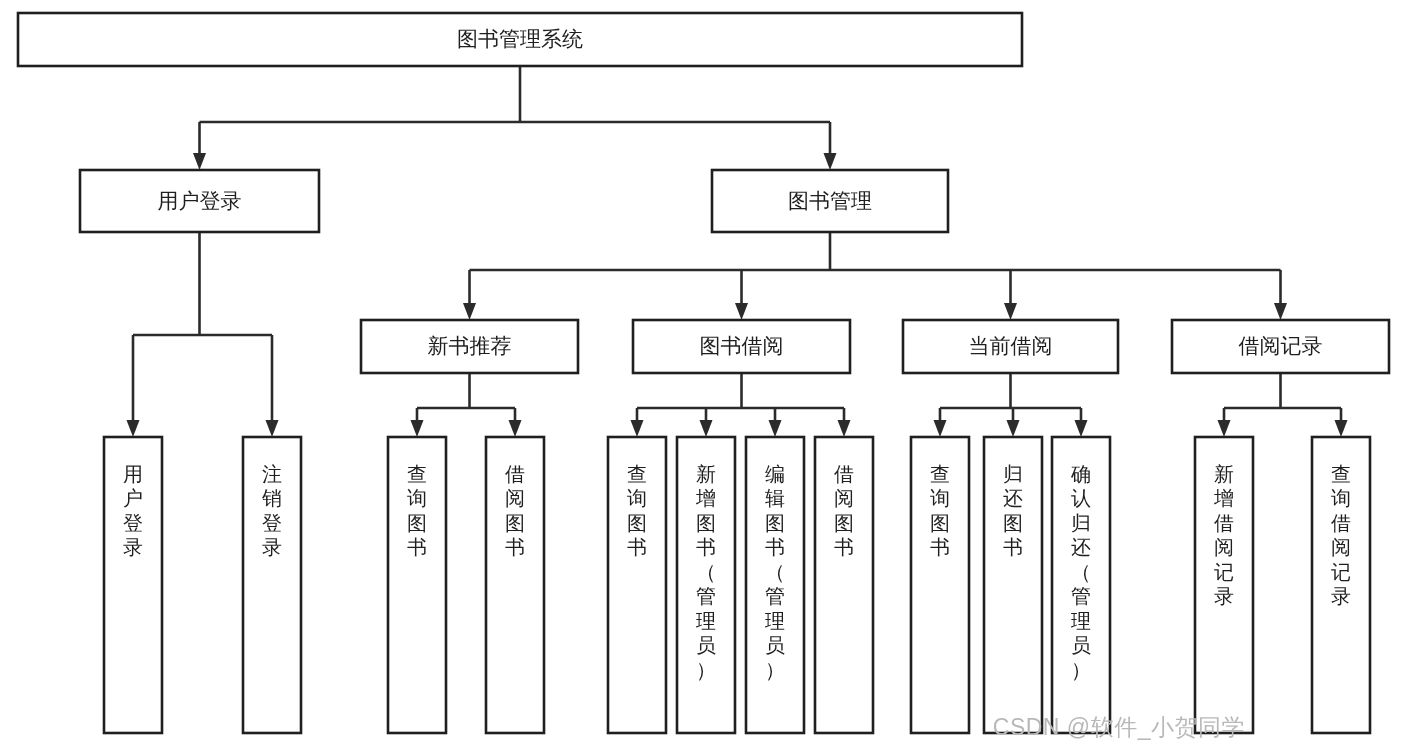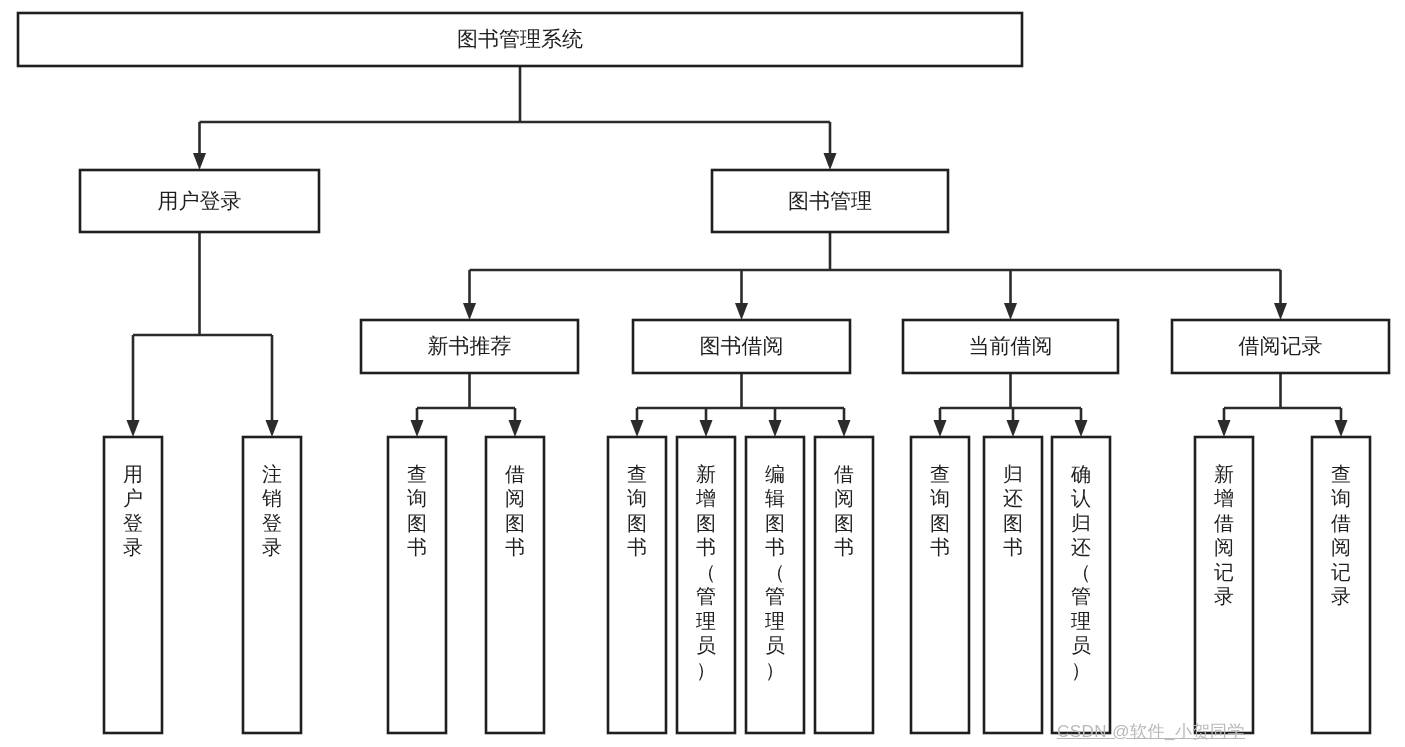--- a/index.html
+++ b/index.html
@@ -56,27 +56,26 @@
   }
   .arrow-head {
     fill: #2b2b2b;
     stroke: none;
   }
   .watermark {
     position: absolute;
     right: 8px;
     bottom: 4px;
     font-family: "Liberation Sans", "DejaVu Sans", sans-serif;
-    font-size: 17px;
+    font-size: 23px;
     color: #b8b8b8;
     letter-spacing: 0.5px;
     user-select: none;
     pointer-events: none;
     white-space: nowrap;
-    text-decoration: underline;
   }
 </style>
 </head>
 <body>
 
 <div id="diagram-root">
   <svg class="diagram-canvas" id="diagram-canvas" viewBox="0 0 1405 747" xmlns="http://www.w3.org/2000/svg">
     <g id="connector-layer">
         <g>
           <line class="connector" x1="520" y1="66" x2="520" y2="122"></line>

